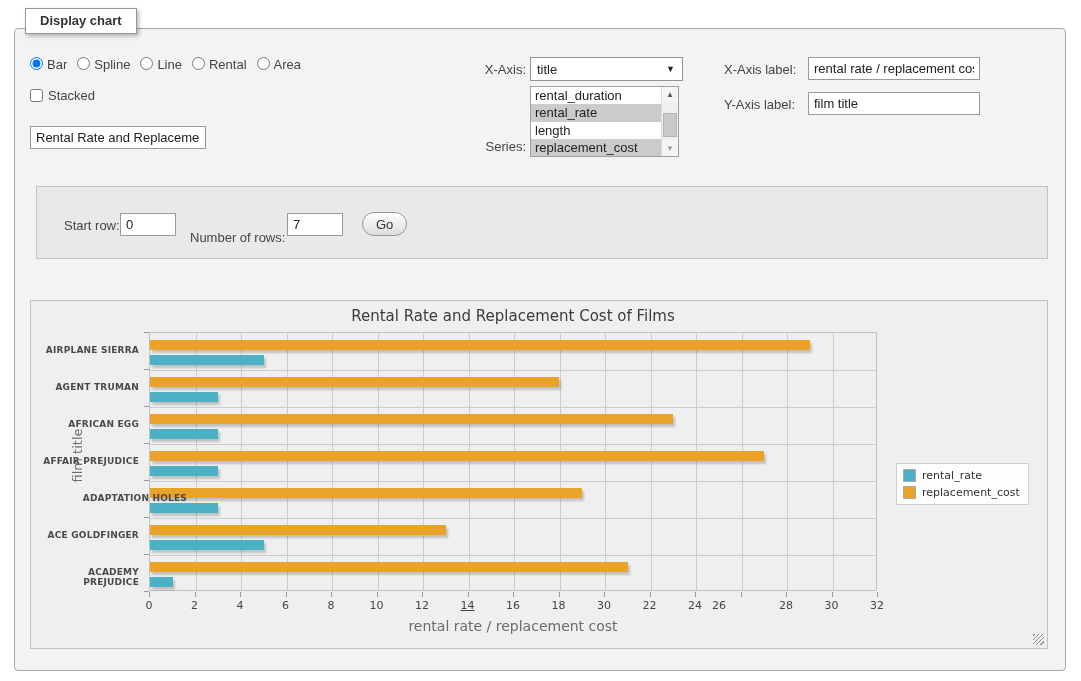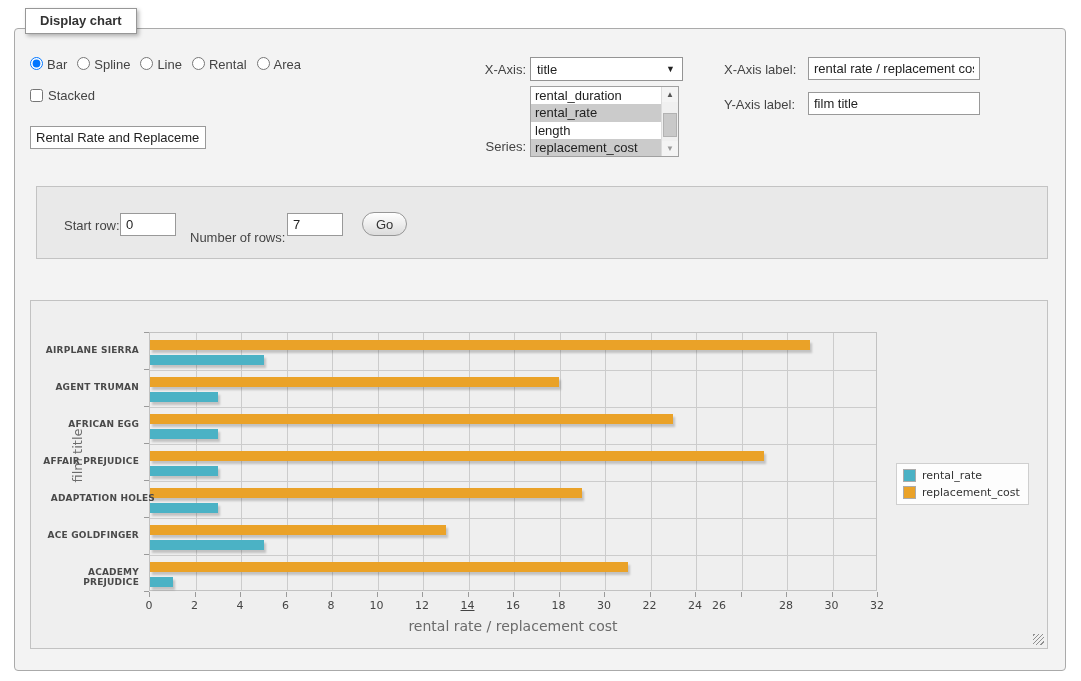--- a/index.html
+++ b/index.html
@@ -117,20 +117,21 @@
 <input type="text" class="abs" style="left: 808px; top: 92px; width: 172px;" value="film title">
 
 <div class="abs" id="rows-panel"></div>
 <div class="abs ctl-label" style="left:64px; top:218px;">Start row:</div>
 <input type="text" class="abs" style="left: 120px; top: 213px; width: 56px;" value="0">
 <div class="abs ctl-label" style="left:190px; top:218px;margin-top:12px;">Number of rows:</div>
 <input type="text" class="abs" style="left: 287px; top: 213px; width: 56px;" value="7">
 <div class="abs" id="go-button">Go</div>
 
 <div class="abs" id="chart-box">
+  <div class="abs" id="chart-title">Rental Rate and Replacement Cost of Films</div>
   <div class="abs" id="y-axis-title">film title</div>
   <div class="abs" id="plot">
       <div class="gridline-v" style="left: 45.5px;"></div>
       <div class="gridline-v" style="left: 91px;"></div>
       <div class="gridline-v" style="left: 136.5px;"></div>
       <div class="gridline-v" style="left: 182px;"></div>
       <div class="gridline-v" style="left: 227.5px;"></div>
       <div class="gridline-v" style="left: 273px;"></div>
       <div class="gridline-v" style="left: 318.5px;"></div>
       <div class="gridline-v" style="left: 364px;"></div>
@@ -213,16 +214,16 @@
     <div class="tick-stub-l" style="top: 105px;"></div>
     <div class="tick-stub-l" style="top: 142px;"></div>
     <div class="tick-stub-l" style="top: 179px;"></div>
     <div class="tick-stub-l" style="top: 216px;"></div>
     <div class="tick-stub-l" style="top: 253px;"></div>
     <div class="tick-stub-l" style="top: 290px;"></div>
     <div class="ytick-label" style="top: 43.5px; right: 908px;">AIRPLANE SIERRA</div>
     <div class="ytick-label" style="top: 80.5px; right: 908px;">AGENT TRUMAN</div>
     <div class="ytick-label" style="top: 117.5px; right: 908px;">AFRICAN EGG</div>
     <div class="ytick-label" style="top: 154.5px; right: 908px;">AFFAIR PREJUDICE</div>
-    <div class="ytick-label" style="top: 191.5px; right: 892px;">ADAPTATION HOLES</div>
+    <div class="ytick-label" style="top: 191.5px; right: 860px;">ADAPTATION HOLES</div>
     <div class="ytick-label" style="top: 228.5px; right: 908px;">ACE GOLDFINGER</div>
     <div class="ytick-label" style="top: 265.5px; right: 908px;">ACADEMY PREJUDICE</div>
   </div>
 
 </body></html>

